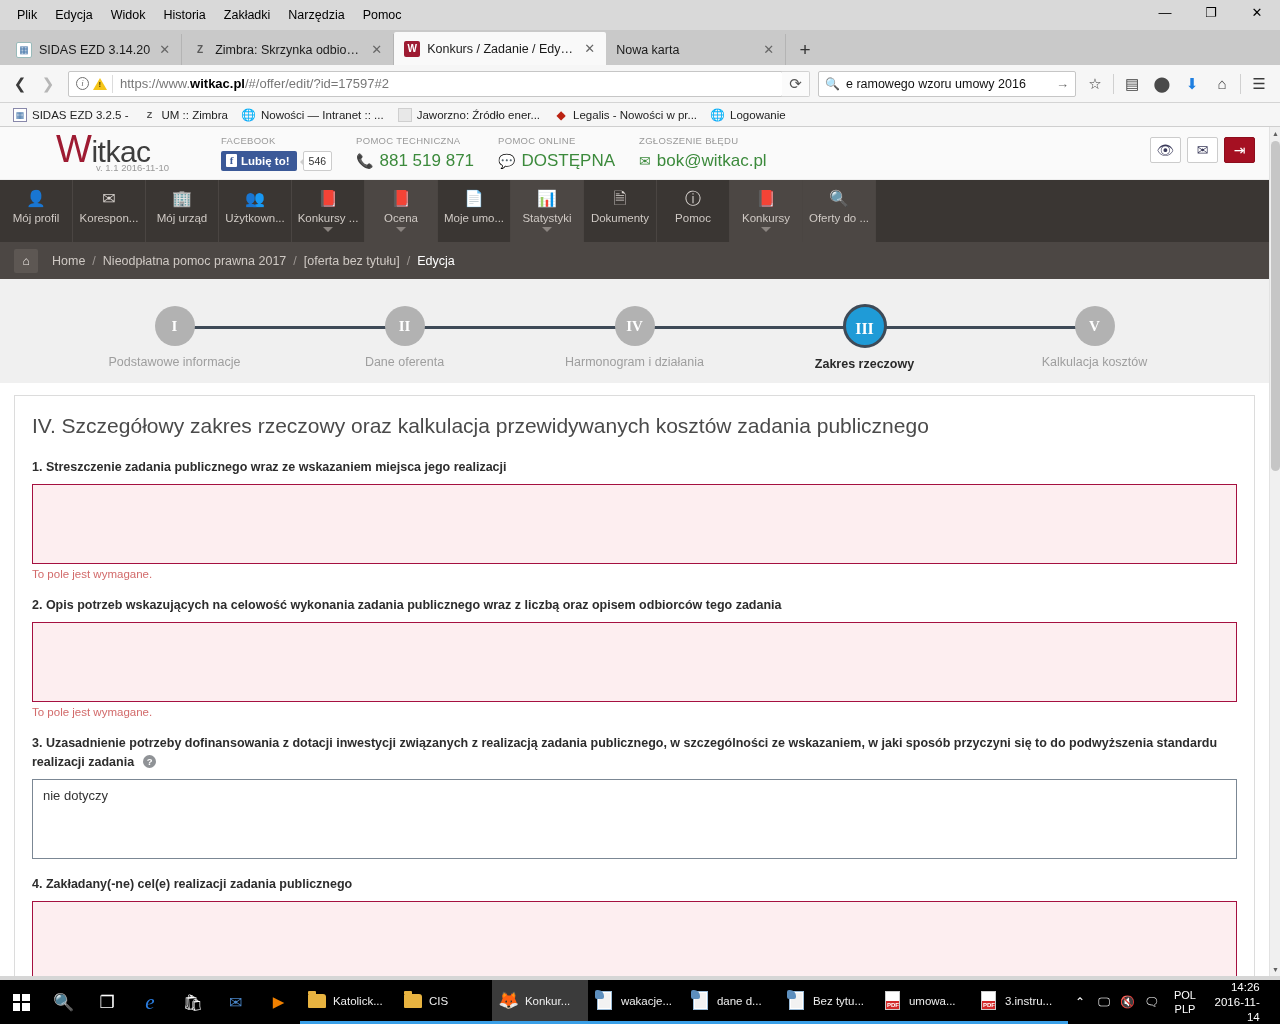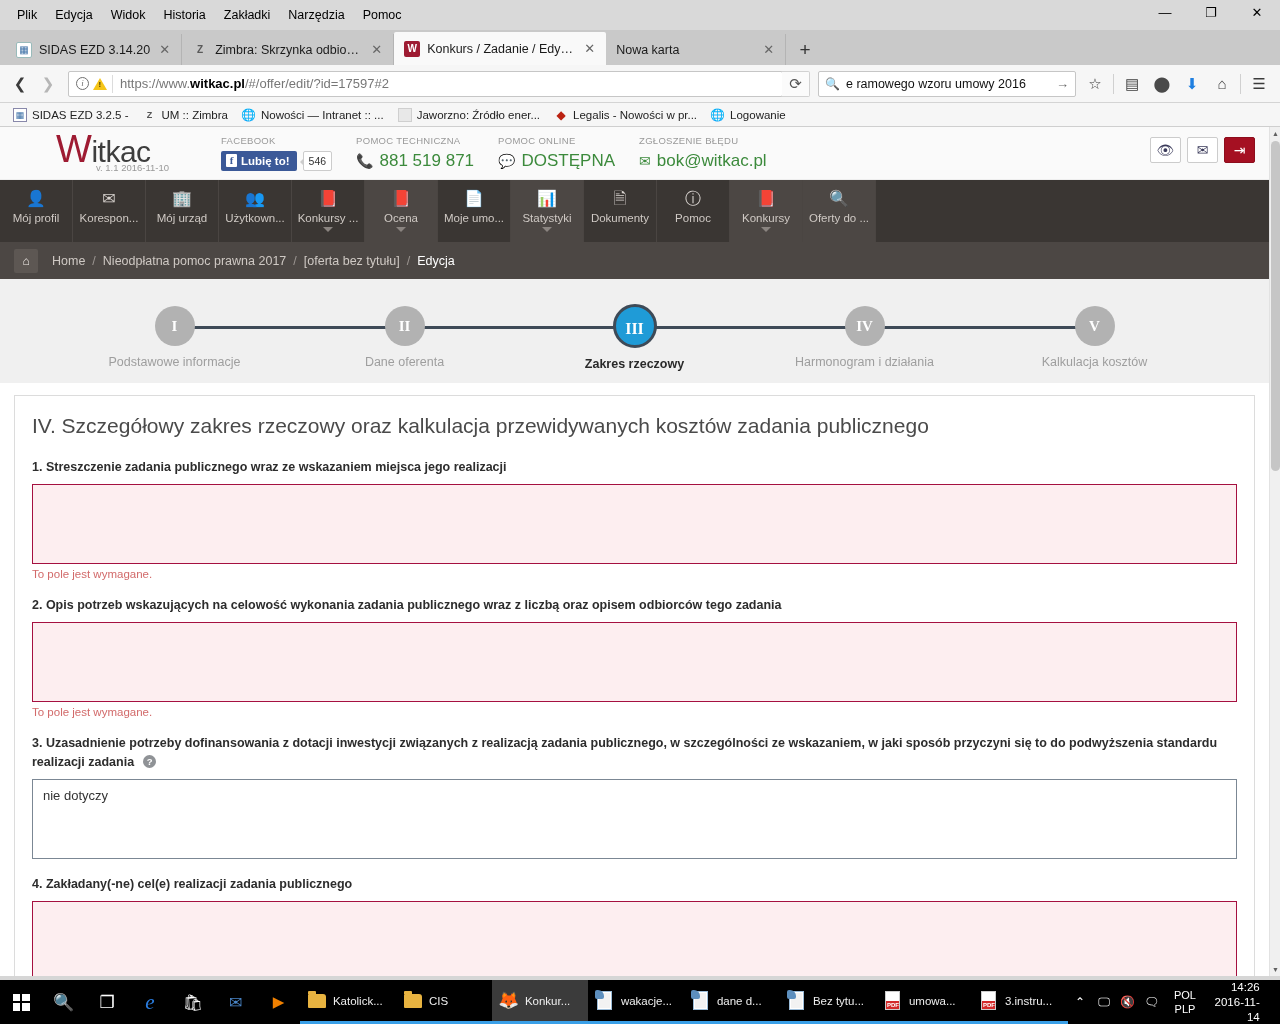--- a/index.html
+++ b/index.html
@@ -768,27 +768,27 @@
         <div class="steps">
           <div class="stepline"></div>
           <div class="step">
             <div class="bub">I</div>
             <div class="slbl">Podstawowe informacje</div>
           </div>
           <div class="step">
             <div class="bub">II</div>
             <div class="slbl">Dane oferenta</div>
           </div>
+          <div class="step">
+            <div class="bub">IV</div>
+            <div class="slbl">Harmonogram i działania</div>
+          </div>
           <div class="step cur">
             <div class="bub">III</div>
             <div class="slbl">Zakres rzeczowy</div>
-          </div>
-          <div class="step">
-            <div class="bub">IV</div>
-            <div class="slbl">Harmonogram i działania</div>
           </div>
           <div class="step">
             <div class="bub">V</div>
             <div class="slbl">Kalkulacja kosztów</div>
           </div>
         </div>
       </div>
 
       <div class="card">
         <div class="cardtitle">IV. Szczegółowy zakres rzeczowy oraz kalkulacja przewidywanych kosztów zadania publicznego</div>

